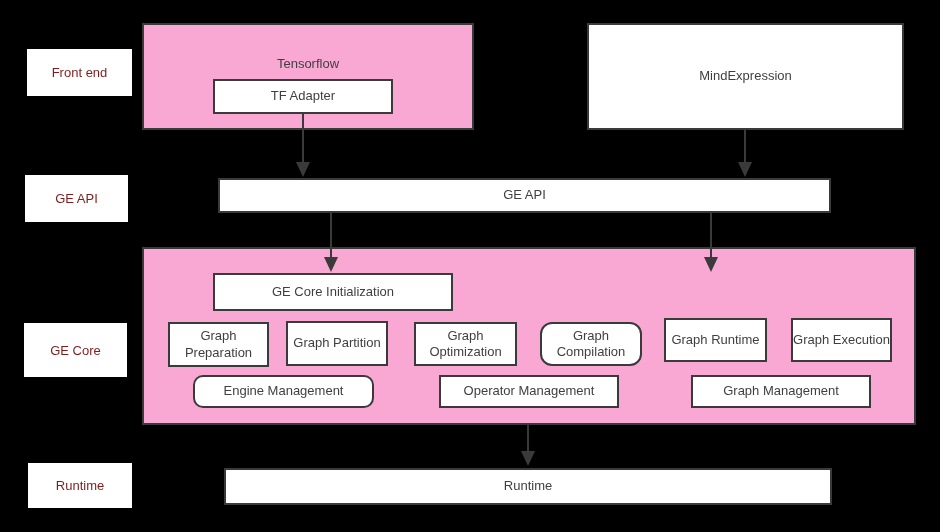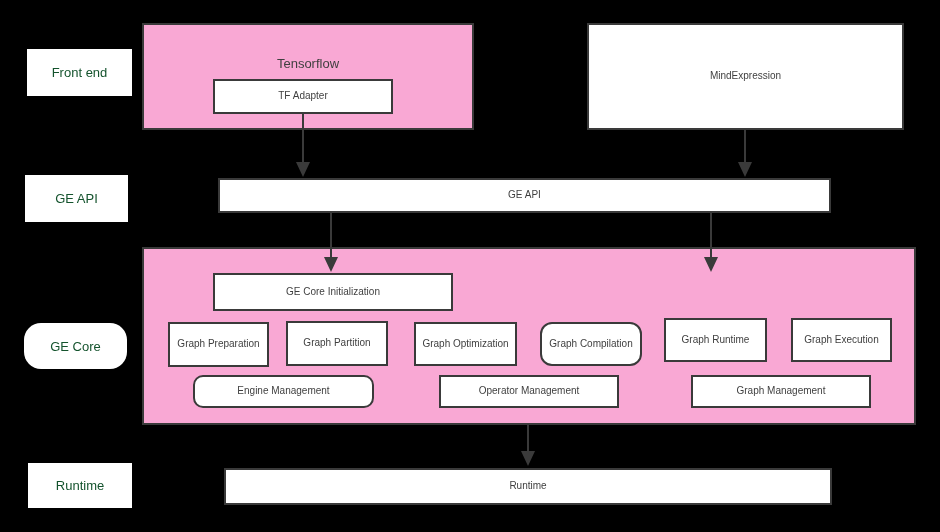--- a/index.html
+++ b/index.html
@@ -12,32 +12,32 @@
     color: #404040;
     overflow: hidden;
   }
   .side-label {
     position: absolute;
     background: #ffffff;
     display: flex;
     align-items: center;
     justify-content: center;
     font-size: 13px;
-    color: #14532d;
+    color: #7f1d1d;
   }
   .box {
     position: absolute;
     background: #ffffff;
     border: 2px solid #3a3a3a;
     box-sizing: border-box;
     display: flex;
     align-items: center;
     justify-content: center;
     text-align: center;
-    font-size: 10px;
+    font-size: 13px;
     line-height: 1.25;
     color: #3f3f3f;
   }
   .container-box {
     position: absolute;
     background: #f9a8d4;
     border: 2px solid #3a3a3a;
     box-sizing: border-box;
   }
   .box-title {
@@ -57,21 +57,21 @@
     pointer-events: none;
   }
 </style>
 </head>
 <body>
 
 <div class="canvas">
 
   <div class="side-label" style="left:27px; top:49px; width:105px; height:47px;">Front end</div>
   <div class="side-label" style="left:25px; top:175px; width:103px; height:47px;">GE API</div>
-  <div class="side-label" style="left:24px; top:323px; width:103px; height:46px;border-radius:17px;">GE Core</div>
+  <div class="side-label" style="left:24px; top:323px; width:103px; height:54px;">GE Core</div>
   <div class="side-label" style="left:28px; top:463px; width:104px; height:45px;">Runtime</div>
 
   <div class="container-box" style="left:142px; top:23px; width:332px; height:107px;">
     <div class="box-title" style="top:31px;">Tensorflow</div>
     <div class="box" style="left:69px; top:54px; width:180px; height:35px;">TF Adapter</div>
   </div>
 
   <div class="box" style="left:587px; top:23px; width:317px; height:107px;">MindExpression</div>
 
   <div class="box" style="left:218px; top:178px; width:613px; height:35px;">GE API</div>

